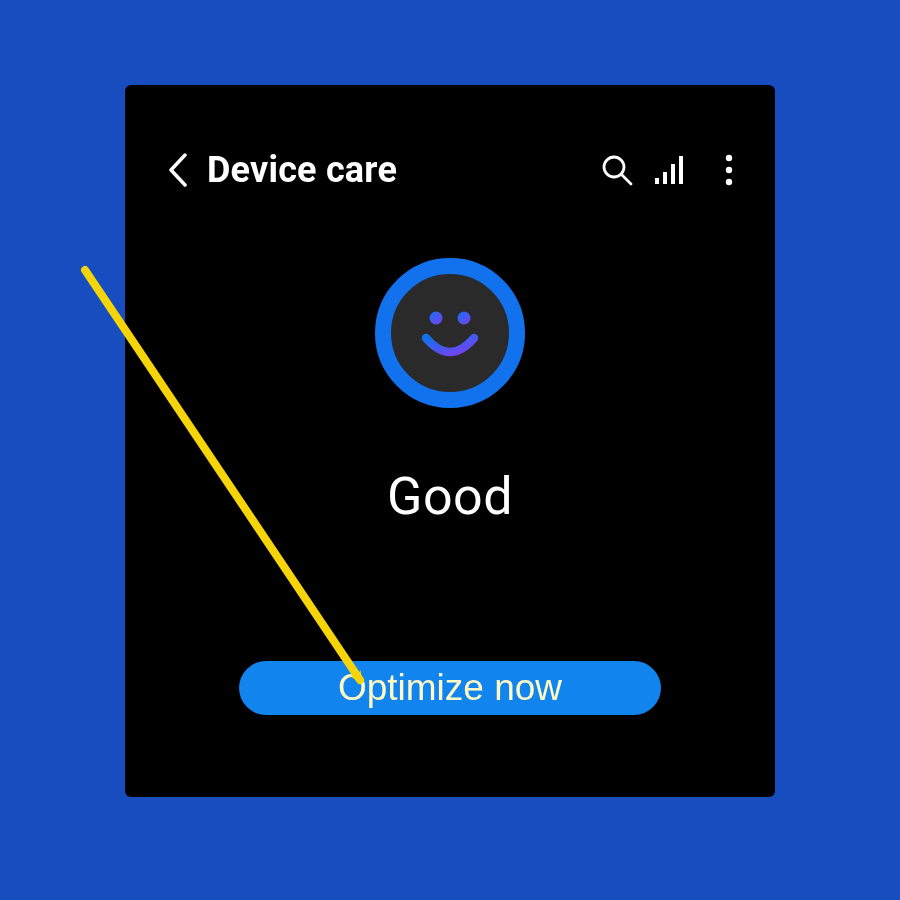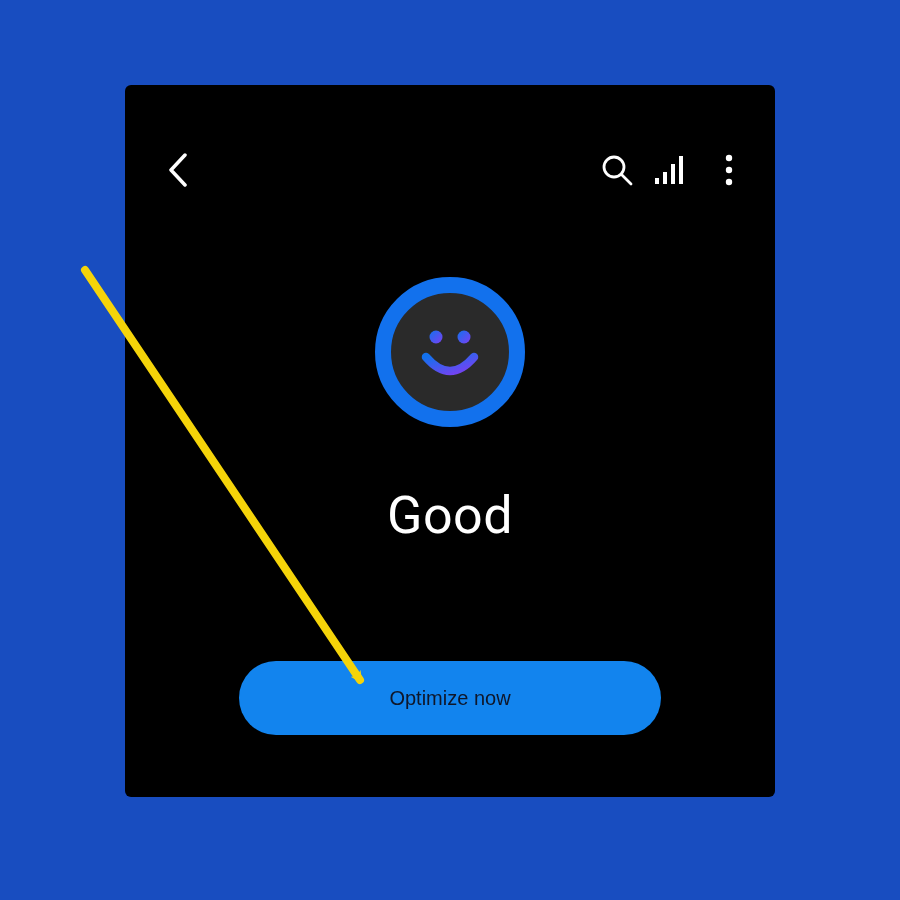--- a/index.html
+++ b/index.html
@@ -9,41 +9,42 @@
   .back-btn{width:54px;height:54px;display:flex;align-items:center;justify-content:center;margin-left:26px;cursor:pointer}
   .back-btn svg{width:22px;height:34px}
   .title{color:#fff;font-size:36px;font-weight:700;letter-spacing:0.2px;margin-left:2px}
   .spacer{flex:1}
   .icon-btn{width:56px;height:56px;display:flex;align-items:center;justify-content:center;cursor:pointer}
   .search svg{width:32px;height:32px}
   .signal svg{width:36px;height:32px}
   .more{margin-right:18px}
   .more svg{width:8px;height:32px}
   
-  .status-wrap{position:absolute;left:0;right:0;top:192px;display:flex;flex-direction:column;align-items:center}
+  .status-wrap{position:absolute;left:0;right:0;top:173px;display:flex;flex-direction:column;align-items:center}
   .face-badge{width:150px;height:150px;border-radius:50%;background:#2a2a2a;display:flex;align-items:center;justify-content:center;border:16px solid #1271ed;box-sizing:border-box}
   .face-badge svg{width:78px;height:78px}
   .status-word{color:#fff;font-size:52px;font-weight:400;margin-top:58px;letter-spacing:0.5px}
   .status-sub{color:#bcbcbc;font-size:24px;margin-top:16px}
   
-  .opt-btn{position:absolute;left:50%;transform:translateX(-50%);top:576px;width:422px;height:74px;border-radius:40px;background:#1284ee;color:#0f172a;display:flex;align-items:center;justify-content:center;font-size:20px;cursor:pointer;border:none}
+  .opt-btn{position:absolute;left:50%;transform:translateX(-50%);top:576px;width:422px;height:54px;border-radius:40px;background:#1284ee;color:#fef9c3;display:flex;align-items:center;justify-content:center;font-size:37px;cursor:pointer;border:none}
   
   .arrow-overlay{position:absolute;left:0;top:0;width:900px;height:900px;pointer-events:none}
 </style>
 </head>
 <body>
 
 <div class="phone-card">
 
   <div class="hdr">
     <div class="back-btn">
       <svg viewBox="0 0 22 34">
         <polyline points="18,2 4,17 18,32" fill="none" stroke="#ffffff" stroke-width="3.5" stroke-linecap="round" stroke-linejoin="round"></polyline>
       </svg>
     </div>
+    <div class="title">Device care</div>
     <div class="spacer"></div>
     <div class="icon-btn search">
       <svg viewBox="0 0 32 32">
         <circle cx="13" cy="13" r="10" fill="none" stroke="#ffffff" stroke-width="2.8"></circle>
         <line x1="21" y1="21" x2="30" y2="30" stroke="#ffffff" stroke-width="2.8" stroke-linecap="round"></line>
       </svg>
     </div>
     <div class="icon-btn signal">
       <svg viewBox="0 0 36 32">
         <rect x="0" y="24" width="4" height="6" fill="#ffffff"></rect>

